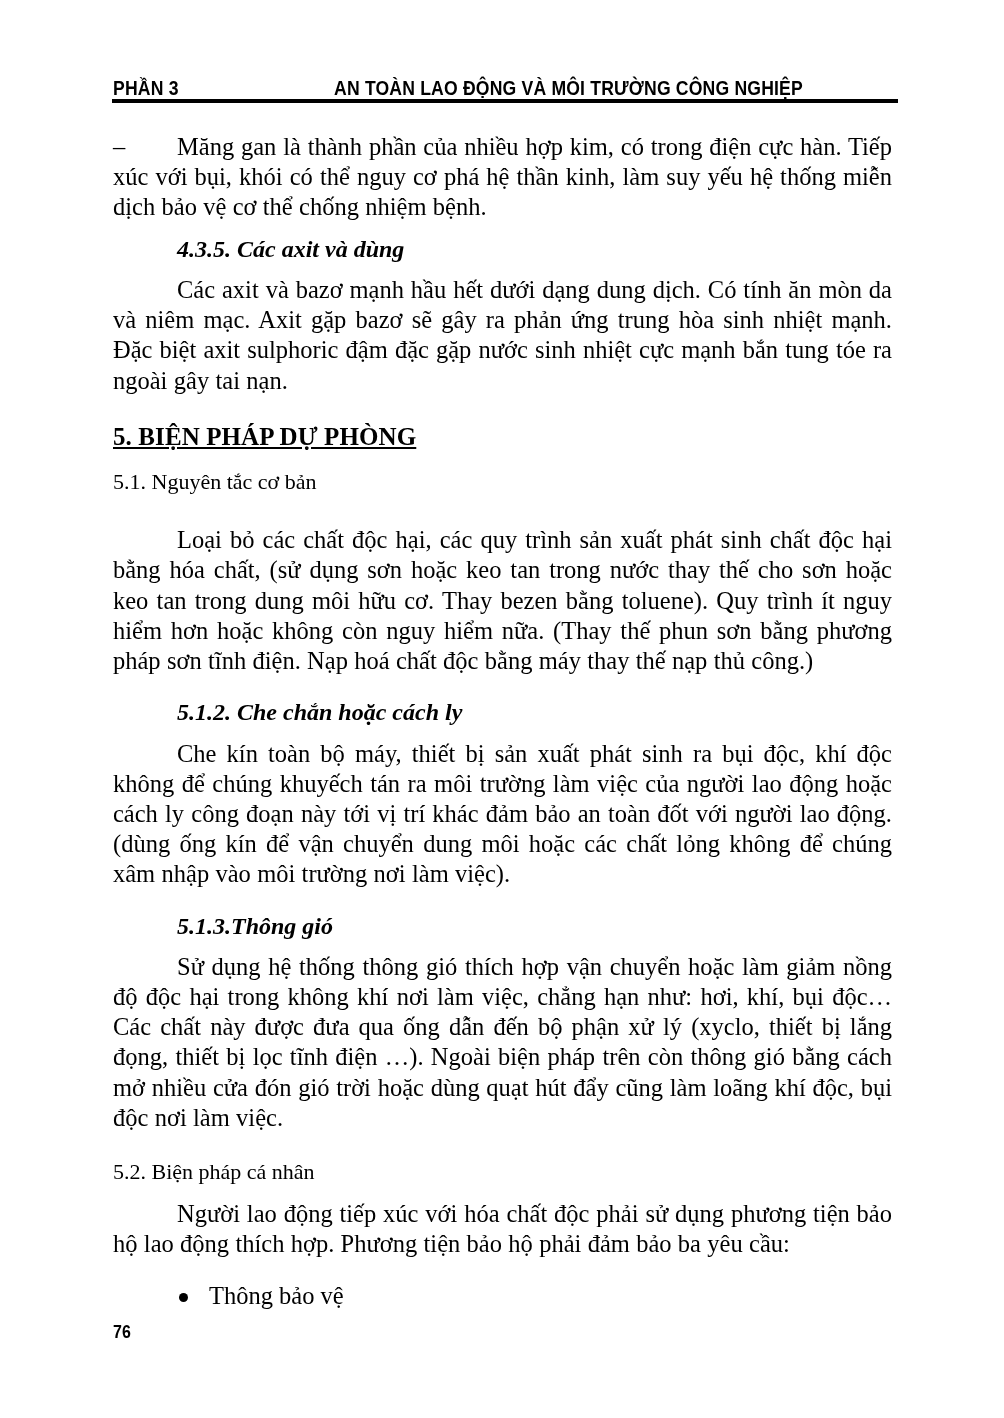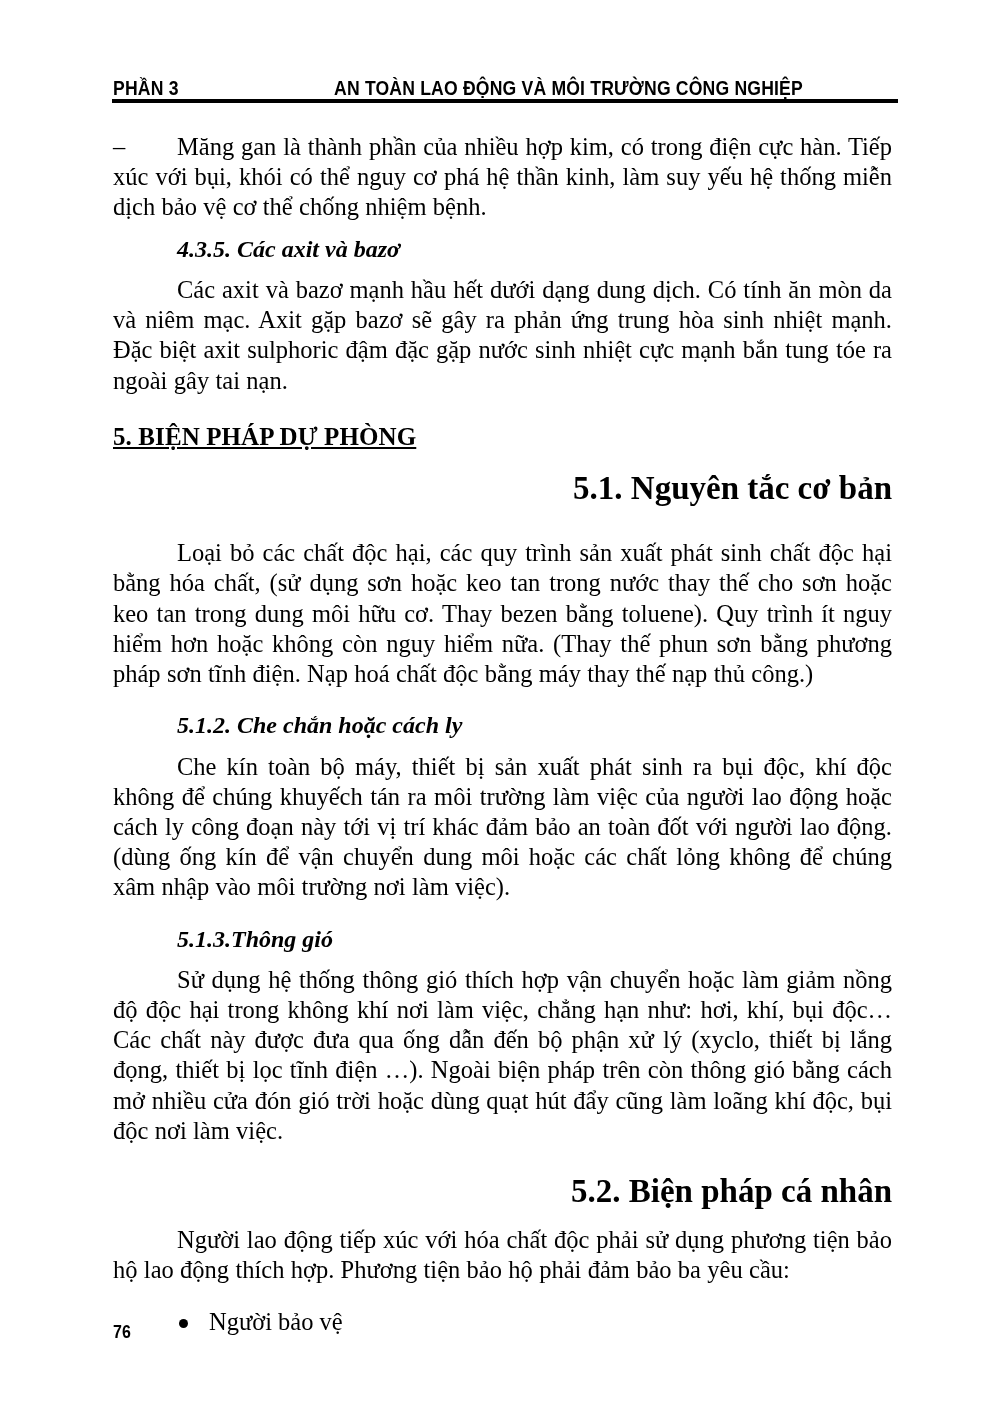--- a/index.html
+++ b/index.html
@@ -84,26 +84,25 @@
   .h-level1 {
     font-size: 25px;
     font-weight: bold;
     line-height: 1.18;
     margin: 0;
     text-indent: 0;
     letter-spacing: 0.1px;
     text-decoration: underline;
   }
   .h-level2 {
-    font-size: 33px;
-    font-weight: bold;
+    font-size: 22px;
+    font-weight: normal;
     line-height: 1.18;
     margin: 0;
     text-indent: 0;
-    text-align: right;
   }
   .h-level3 {
     font-size: 24px;
     font-weight: bold;
     font-style: italic;
     line-height: 1.18;
     margin: 0;
     padding-left: 64px;
   }
   .sp-12 { height: 12px; }
@@ -160,21 +159,21 @@
   <div class="head-rule"></div>
 
   <div class="column">
 
     <p class="body-par dash-par">
       <span class="dash-lead">–</span><span>Măng gan là thành phần của nhiều hợp kim, có trong điện cực hàn. Tiếp xúc với bụi, khói có thể nguy cơ phá hệ thần kinh, làm suy yếu hệ thống miễn dịch bảo vệ cơ thể chống nhiệm bệnh.</span>
     </p>
 
     <div class="sp-12"></div>
 
-    <h3 class="h-level3">4.3.5. Các axit và bazơ</h3>
+    <h3 class="h-level3">4.3.5. Các axit và dùng</h3>
 
     <div class="sp-12"></div>
 
     <p class="body-par">Các axit và bazơ mạnh hầu hết dưới dạng dung dịch. Có tính ăn mòn da và niêm mạc. Axit gặp bazơ sẽ gây ra phản ứng trung hòa sinh nhiệt mạnh. Đặc biệt axit sulphoric đậm đặc gặp nước sinh nhiệt cực mạnh bắn tung tóe ra ngoài gây tai nạn.</p>
 
     <div class="sp-26"></div>
 
     <h1 class="h-level1">5. BIỆN PHÁP DỰ PHÒNG</h1>
 
     <div class="sp-18"></div>
@@ -208,21 +207,21 @@
 
     <h2 class="h-level2">5.2. Biện pháp cá nhân</h2>
 
     <div class="sp-14"></div>
 
     <p class="body-par">Người lao động tiếp xúc với hóa chất độc phải sử dụng phương tiện bảo hộ lao động thích hợp. Phương tiện bảo hộ phải đảm bảo ba yêu cầu:</p>
 
     <ul class="bullets">
       <li>
         <span class="bullet-dot"></span>
-        <span>Người bảo vệ</span>
+        <span>Thông bảo vệ</span>
       </li>
     </ul>
 
   </div>
 
   <div class="folio">76</div>
 
 </div>
 
 </body></html>

